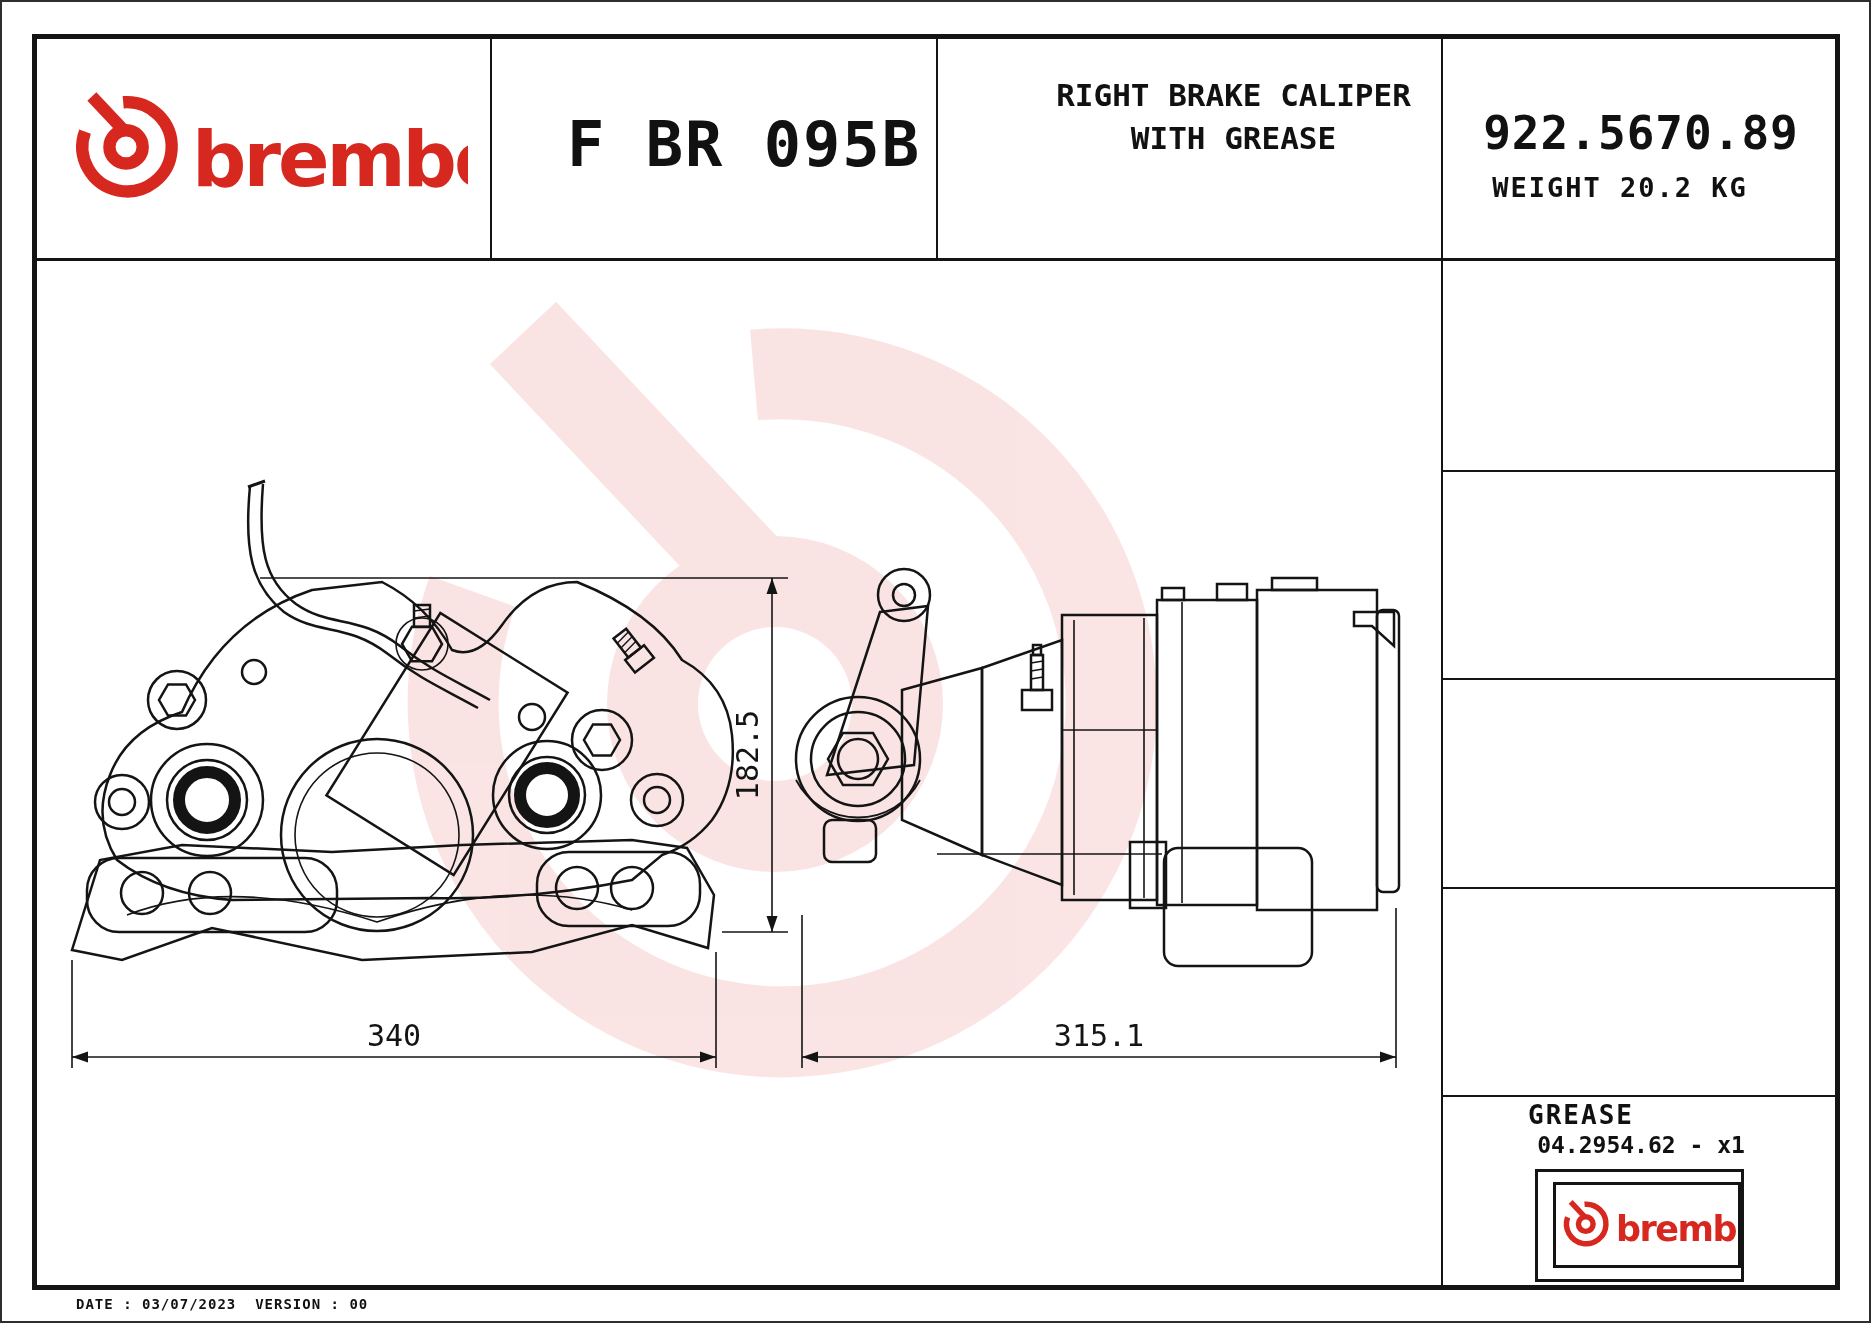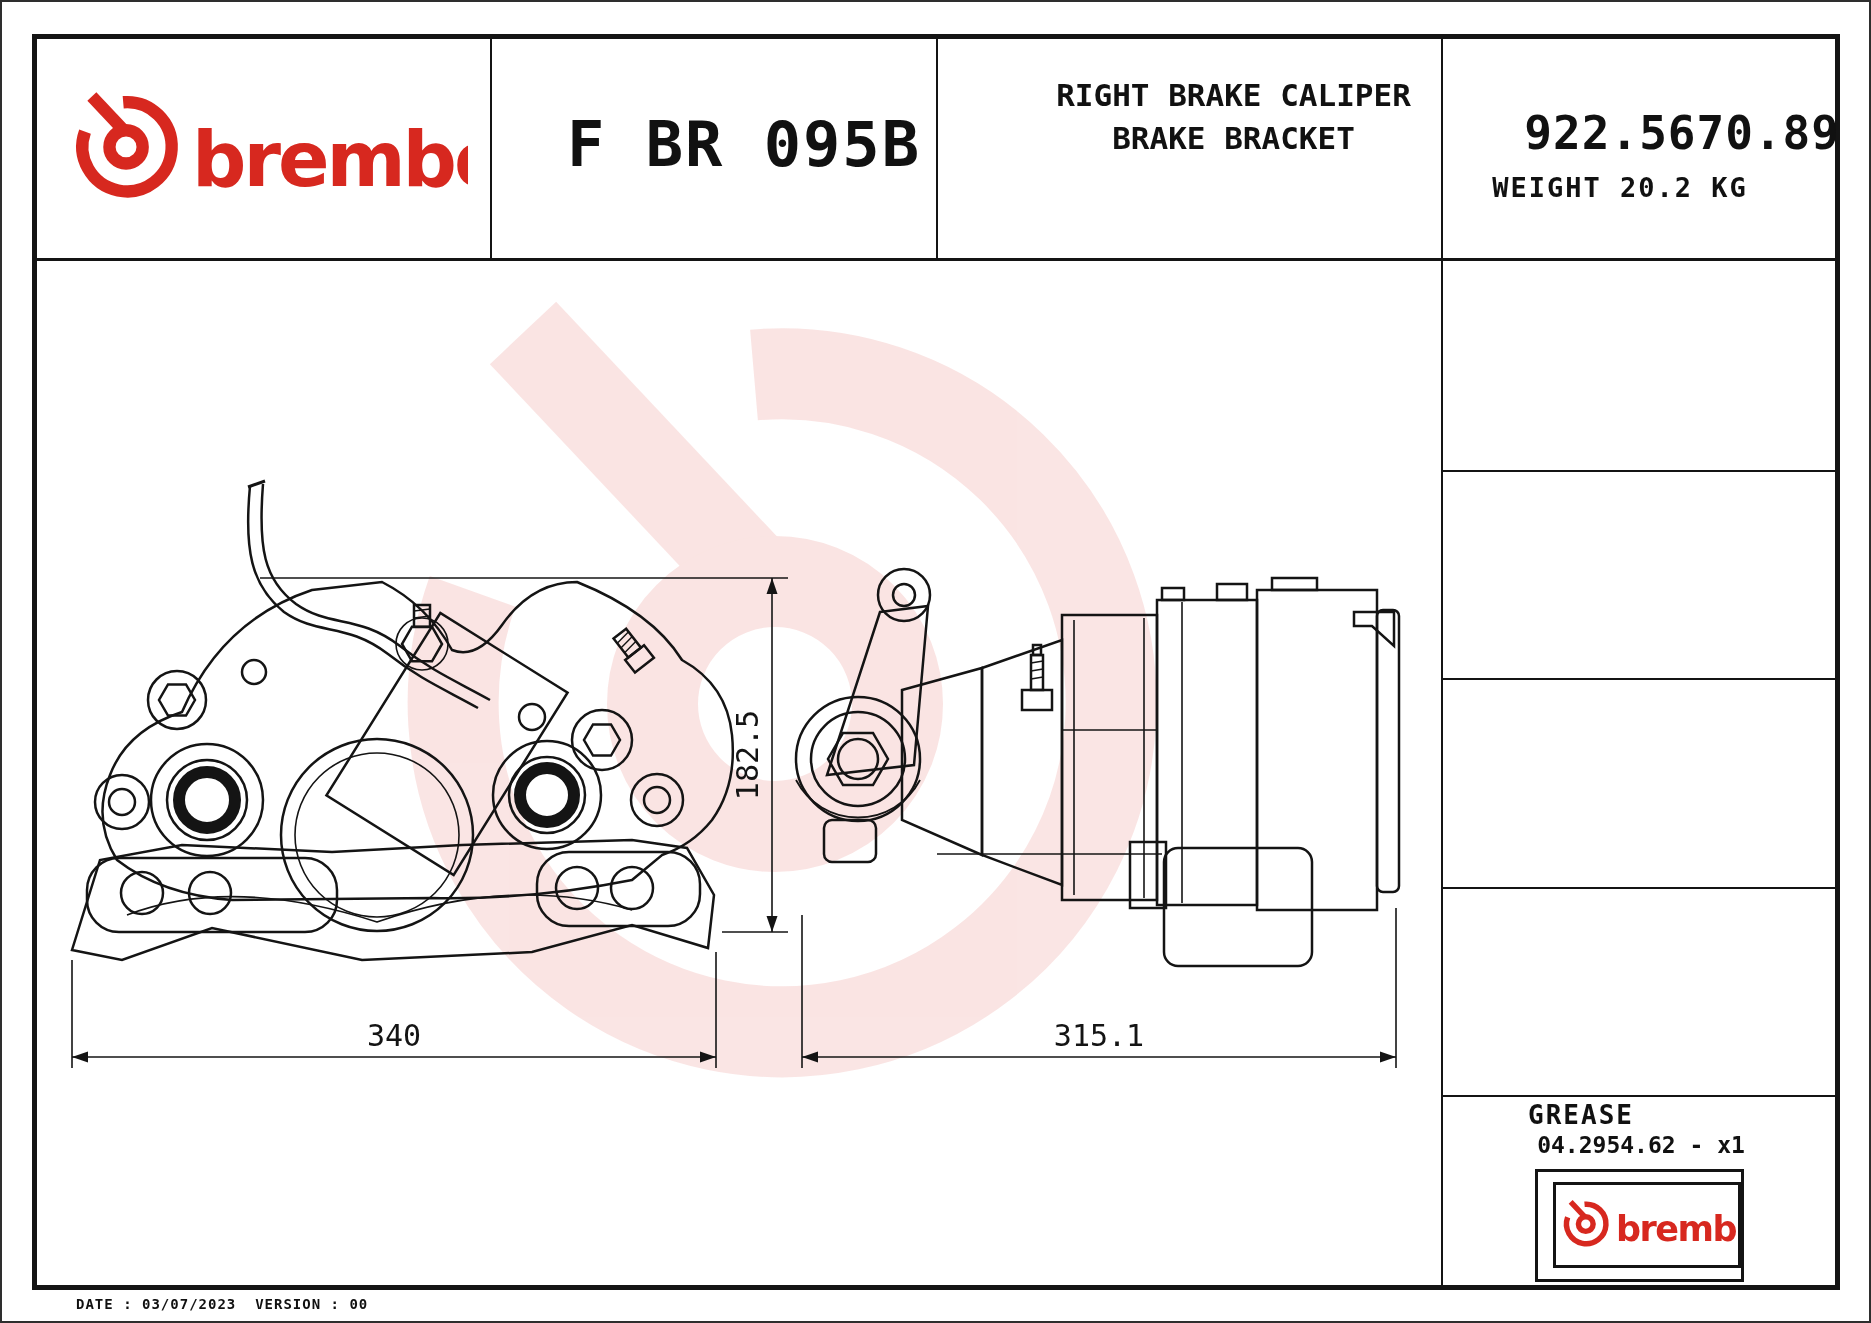--- a/index.html
+++ b/index.html
@@ -9,21 +9,21 @@
     border:2px solid #2e2e2e;box-sizing:border-box;overflow:hidden;
   }
   .frame{
     position:absolute;left:30px;top:32px;width:1808px;height:1256px;
     border:5px solid #141414;box-sizing:border-box;background:transparent;
   }
   .line{position:absolute;background:#141414;}
   .cell-text{position:absolute;text-align:center;}
   .part-code{left:489px;width:506px;top:106px;font-size:62px;font-weight:bold;letter-spacing:2px;}
   .descr{left:935px;width:505px;top:72px;font-size:31px;font-weight:bold;line-height:43px;padding-left:44px;}
-  .part-number{left:1440px;width:398px;top:104px;font-size:46px;font-weight:bold;letter-spacing:1px;text-align:right;}
+  .part-number{left:1440px;width:398px;top:104px;font-size:46px;font-weight:bold;letter-spacing:1px;}
   .weight{left:1440px;width:356px;top:170px;font-size:27px;font-weight:bold;letter-spacing:2px;}
   .grease-label{left:1380px;width:398px;top:1098px;font-size:26px;font-weight:bold;letter-spacing:2px;}
   .grease-part{left:1440px;width:398px;top:1130px;font-size:23px;font-weight:bold;}
   .logo-box-outer{position:absolute;left:1533px;top:1167px;width:209px;height:113px;border:3px solid #141414;box-sizing:border-box;}
   .logo-box-inner{position:absolute;left:1551px;top:1180px;width:188px;height:86px;border:3px solid #141414;box-sizing:border-box;
     display:flex;align-items:center;justify-content:center;}
   .footer-date{position:absolute;left:74px;top:1294px;font-size:14px;font-weight:bold;white-space:pre;letter-spacing:1px;}
   .header-logo{position:absolute;left:66px;top:84px;}
   svg text{font-family:"DejaVu Sans Mono","Liberation Mono",monospace;}
   .wordmark{font-family:"DejaVu Sans","Liberation Sans",sans-serif;font-weight:bold;}
@@ -52,21 +52,21 @@
         <circle cx="59" cy="62" r="17.5"></circle>
       </g>
       <text class="wordmark" x="124" y="100" font-size="76" letter-spacing="-3" fill="#d7281f">brembo</text>
     </svg>
   </div>
 
   <div class="cell-text part-code">F BR 095B</div>
 
   <div class="cell-text descr">
     <div>RIGHT BRAKE CALIPER</div>
-    <div>BRAKE BRACKET</div>
+    <div>WITH GREASE</div>
   </div>
 
   <div class="cell-text part-number">922.5670.89</div>
   <div class="cell-text weight">WEIGHT 20.2 KG</div>
 
   <svg style="position:absolute;left:30px;top:258px;" width="1410" height="1030" viewBox="0 0 1410 1030">
 
     <g transform="translate(330,10) scale(7)" opacity="0.12" fill="none" stroke="#d7281f" stroke-width="13">
       <path d="M 56 15 A 47 47 0 1 1 15.8 45.9"></path>
       <path d="M 23 9 L 55 43"></path>

